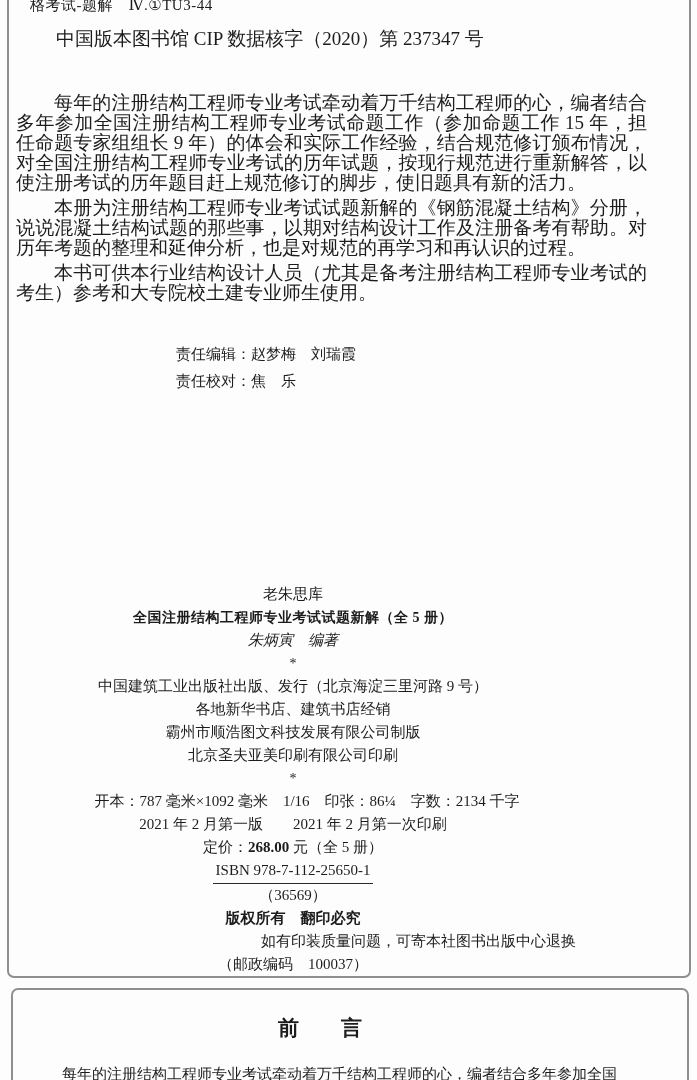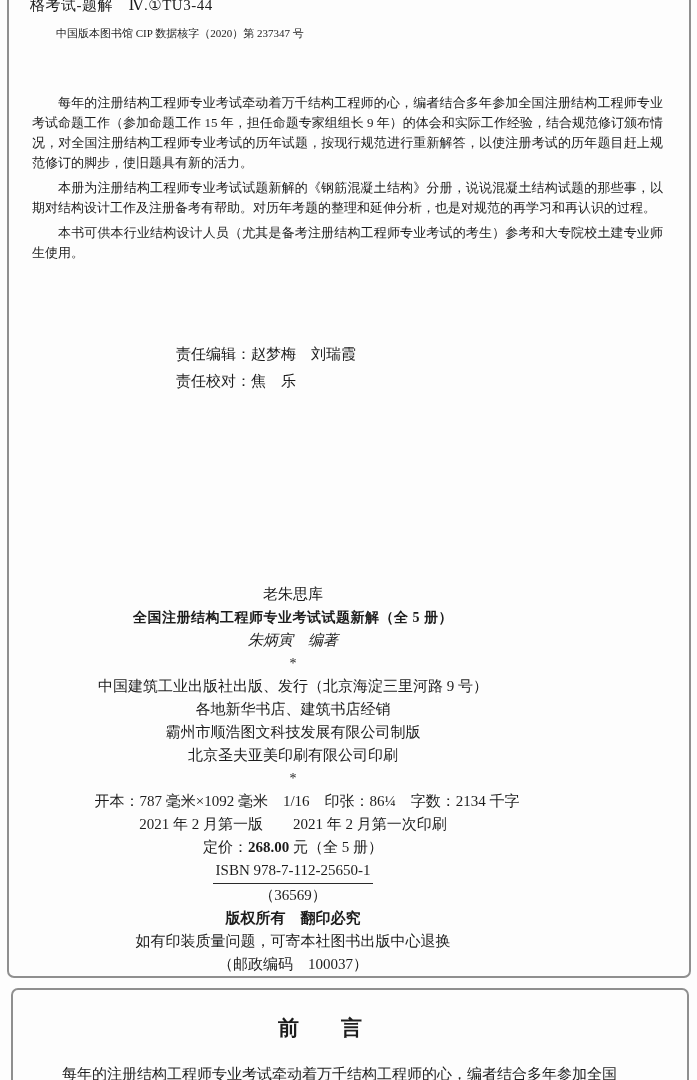--- a/index.html
+++ b/index.html
@@ -16,25 +16,25 @@
   .page-box {
     position: absolute;
     border: 2px solid #8f8f8f;
     border-radius: 7px;
     background: transparent;
   }
   #box1 { left: 7px;  top: -40px;  width: 684px; height: 1018px; }
   #box2 { left: 11px; top: 988px;  width: 678px; height: 140px; }
 
   .cip-class  { position: absolute; left: 30px; top: -4px;  font-size: 15px; letter-spacing: .5px; }
-  .cip-record { position: absolute; left: 56px; top: 26px;  font-size: 11px; }
+  .cip-record { position: absolute; left: 56px; top: 26px;  font-size: 19px; }
 
   .intro {
-    position: absolute; left: 32px; top: 93px; width: 631px;
-    font-size: 13px; line-height: 20px; text-align: justify;
+    position: absolute; left: 16px; top: 93px; width: 631px;
+    font-size: 19px; line-height: 20px; text-align: justify;
   }
   .intro p { text-indent: 2em; margin: 0 0 5px 0; }
 
   .editors { position: absolute; left: 176px; top: 341px; font-size: 15px; line-height: 27px; }
 
   .colophon {
     position: absolute; left: 10px; top: 583px; width: 566px;
     text-align: center; font-size: 15px;
   }
   .colophon .ln   { line-height: 23px; }
@@ -42,21 +42,21 @@
   .ln-title       { line-height: 27px; font-size: 14px; font-weight: bold; letter-spacing: .5px; }
   .ln-author      { line-height: 24px; font-style: italic; }
   .ln-star        { line-height: 19px; font-size: 14px; }
   .ln-format      { line-height: 24px; padding-left: 28px; }
   .ln-edition     { line-height: 22px; }
   .ln-price       { line-height: 21px; }
   .ln-isbn        { line-height: 22px; }
   .ln-isbn span   { display: inline-block; border-bottom: 1.5px solid #2a2a2a; padding: 0 3px 1px 3px; }
   .ln-number      { line-height: 20px; }
   .ln-copyright   { line-height: 22px; font-weight: bold; }
-  .ln-quality     { line-height: 25px; }
+  .ln-quality     { line-height: 25px; text-align: right; }
   .ln-postcode    { line-height: 20px; }
   .bold           { font-weight: bold; margin-top: 45px; }
 
   .preface-heading {
     position: absolute; left: 0; top: 1014px; width: 640px;
     text-align: center; font-size: 21px; font-weight: bold;
   }
   .preface-first-line {
     position: absolute; left: 32px; top: 1065px; width: 640px;
     font-size: 15px; text-indent: 2em; white-space: nowrap; overflow: hidden;

